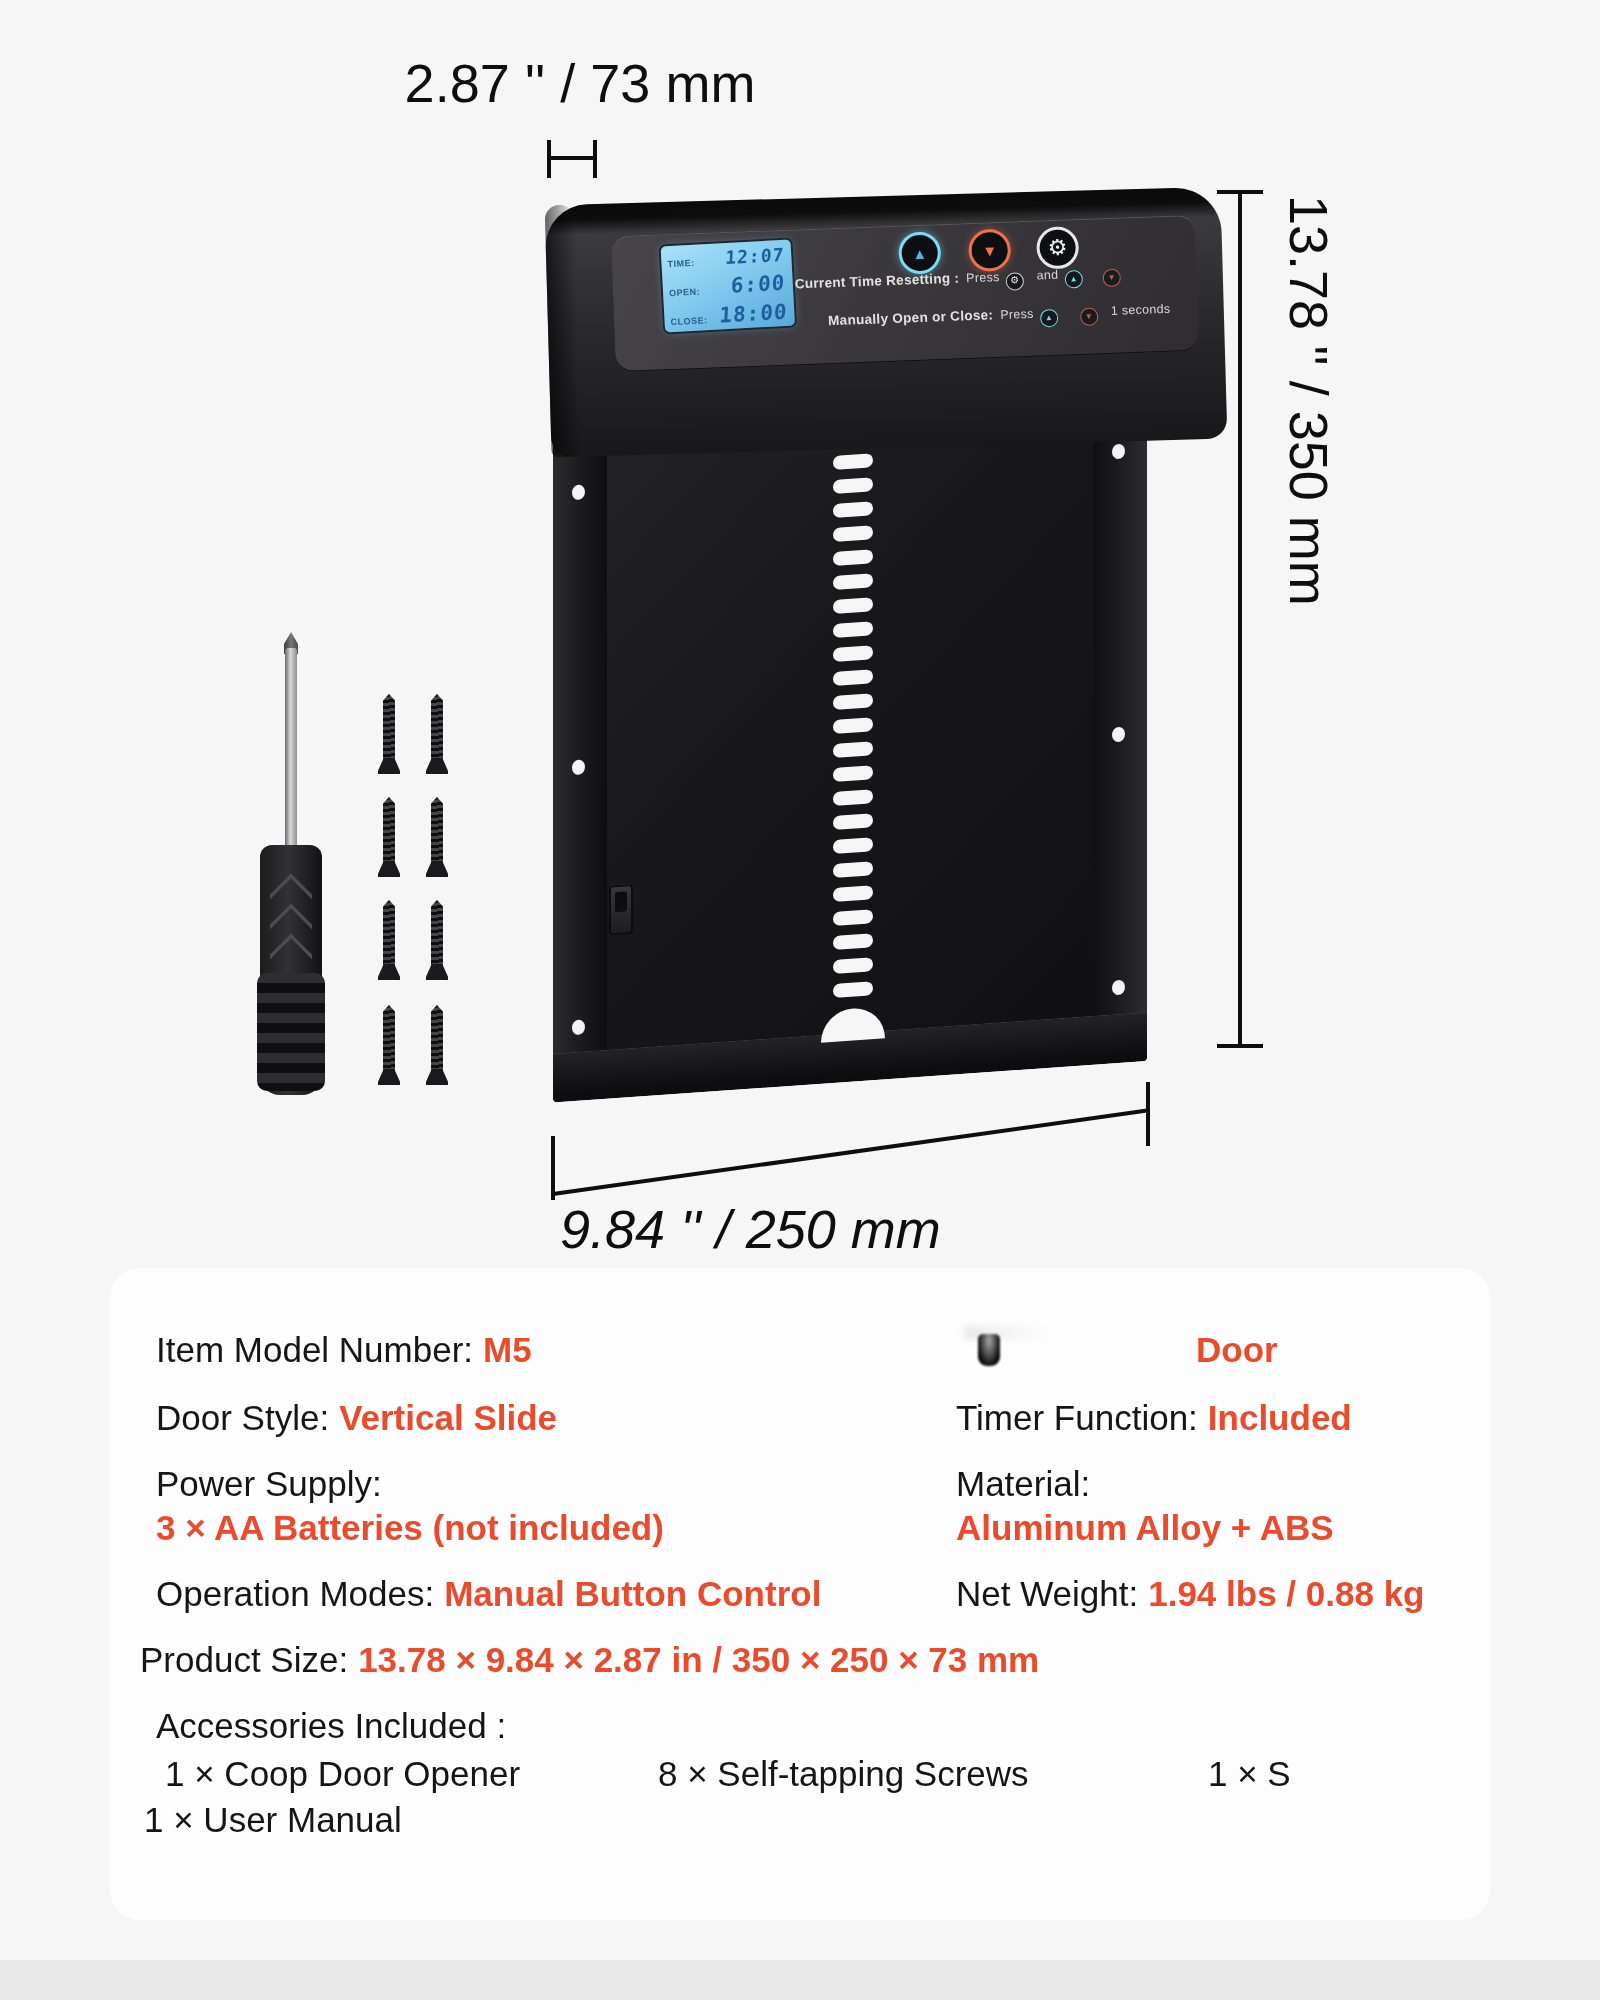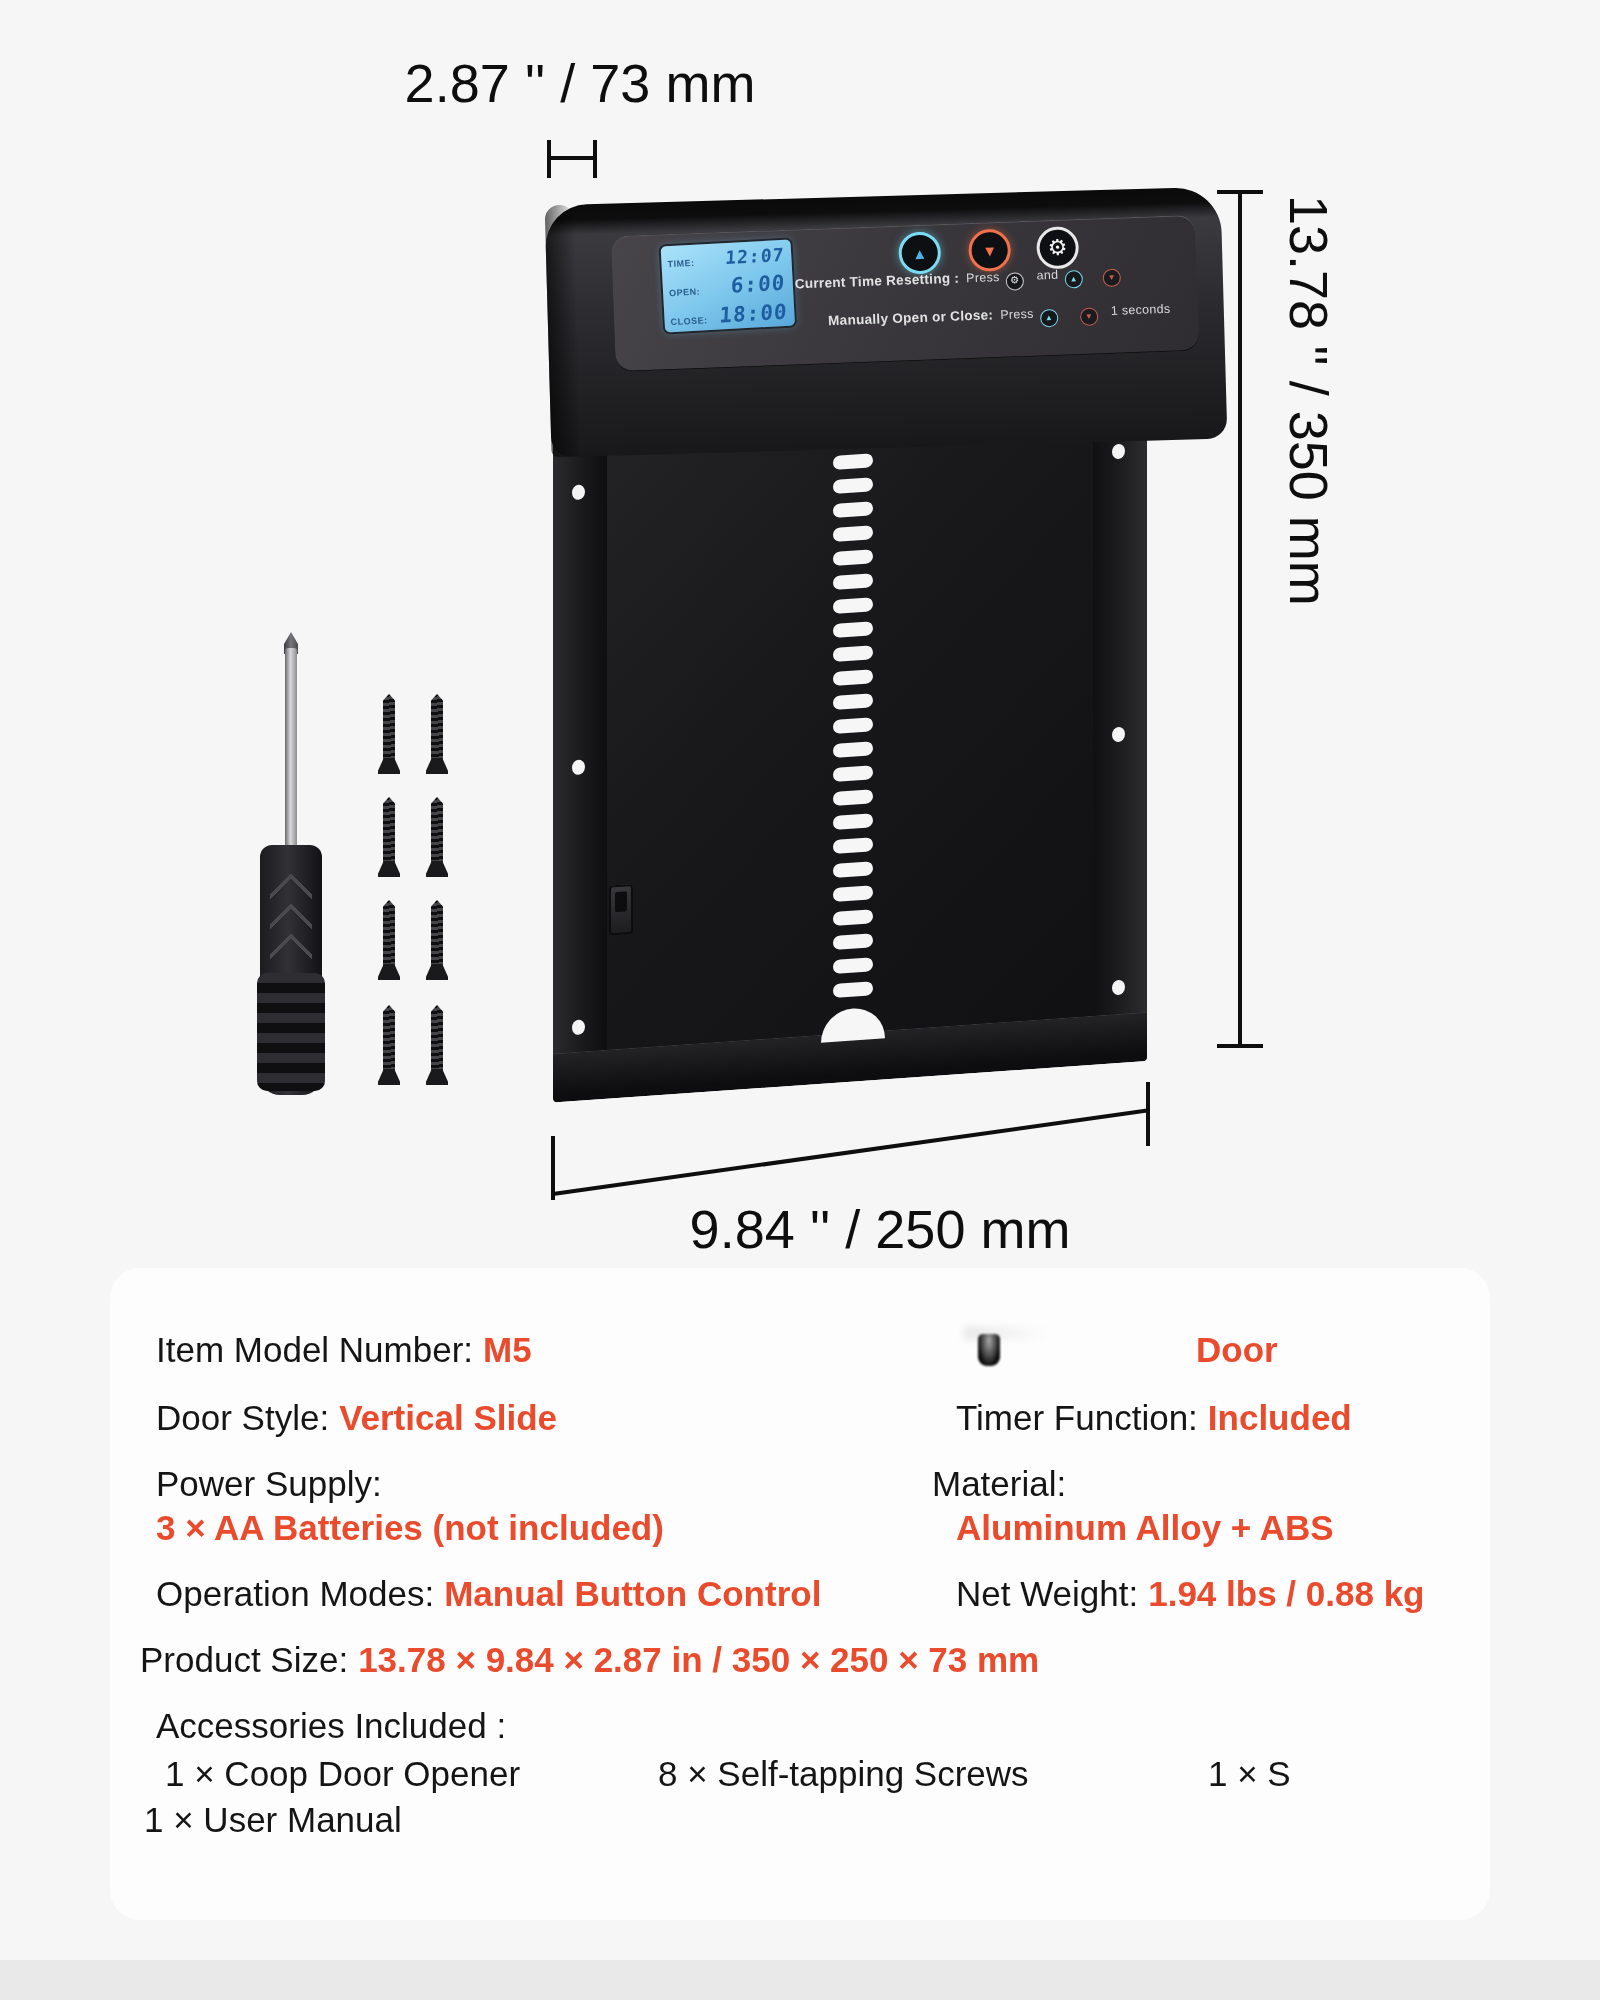--- a/index.html
+++ b/index.html
@@ -16,21 +16,21 @@
   .dim-top-bracket::after{content:"";position:absolute;left:0;right:0;top:16px;height:4px;background:#0e0e0e;}
   .dim-v-line{position:absolute;left:1238px;top:192px;width:4px;height:854px;background:#0e0e0e;}
   .dim-v-line::before,.dim-v-line::after{content:"";position:absolute;left:-21px;width:46px;height:4px;background:#0e0e0e;}
   .dim-v-line::before{top:-2px;}
   .dim-v-line::after{bottom:-2px;}
   .dim-v-text{position:absolute;left:1278px;top:195px;height:850px;display:flex;align-items:center;
     writing-mode:vertical-rl;font-size:54px;font-weight:500;color:#0e0e0e;}
   .dim-b-line{position:absolute;left:553px;top:1192px;width:600px;height:4px;background:#0e0e0e;
     transform:rotate(-8deg);transform-origin:left center;}
   .dim-b-tick{position:absolute;width:4px;height:64px;background:#0e0e0e;}
-  .dim-b-text{position:absolute;left:580px;top:1198px;width:600px;text-align:center;}
+  .dim-b-text{position:absolute;left:560px;top:1198px;width:600px;font-style:italic;}
   
   .housing{position:absolute;left:548px;top:196px;width:676px;height:252px;
     transform:rotate(-1.6deg);border-radius:42px 46px 20px 20px;
     background:linear-gradient(180deg,#0a0a0b 0%,#0d0d0e 6%,#3b3b3f 12%,#2c2c30 45%,#18181a 100%);}
   .housing::after{content:"";position:absolute;left:0;top:0;bottom:0;width:30px;border-radius:inherit;
     background:linear-gradient(90deg,rgba(0,0,0,.6),rgba(0,0,0,0));}
   .cpanel{position:absolute;left:66px;top:30px;width:584px;height:134px;border-radius:18px;
     background:linear-gradient(120deg,#47444a 0%,#3a383d 45%,#2f2d32 100%);
     border-top:1px solid #5a585e;border-bottom:1px solid #111;transform:rotate(-.5deg);}
   
@@ -271,21 +271,21 @@
     <div class="srow" style="left:846px;top:130px;">
       <span class="lbl">Timer Function:</span><span class="val">Included</span>
     </div>
 
     <div class="srow" style="left:46px;top:196px;">
       <span class="lbl">Power Supply:</span>
     </div>
     <div class="srow" style="left:46px;top:240px;">
       <span class="val0">3 × AA Batteries (not included)</span>
     </div>
-    <div class="srow" style="left:822px;top:196px;">
+    <div class="srow" style="left:846px;top:196px;">
       <span class="lbl">Material:</span>
     </div>
     <div class="srow" style="left:846px;top:240px;">
       <span class="val0">Aluminum Alloy + ABS</span>
     </div>
 
     <div class="srow" style="left:46px;top:306px;">
       <span class="lbl">Operation Modes:</span><span class="val">Manual Button Control</span>
     </div>
     <div class="srow" style="left:846px;top:306px;text-align:center;">

